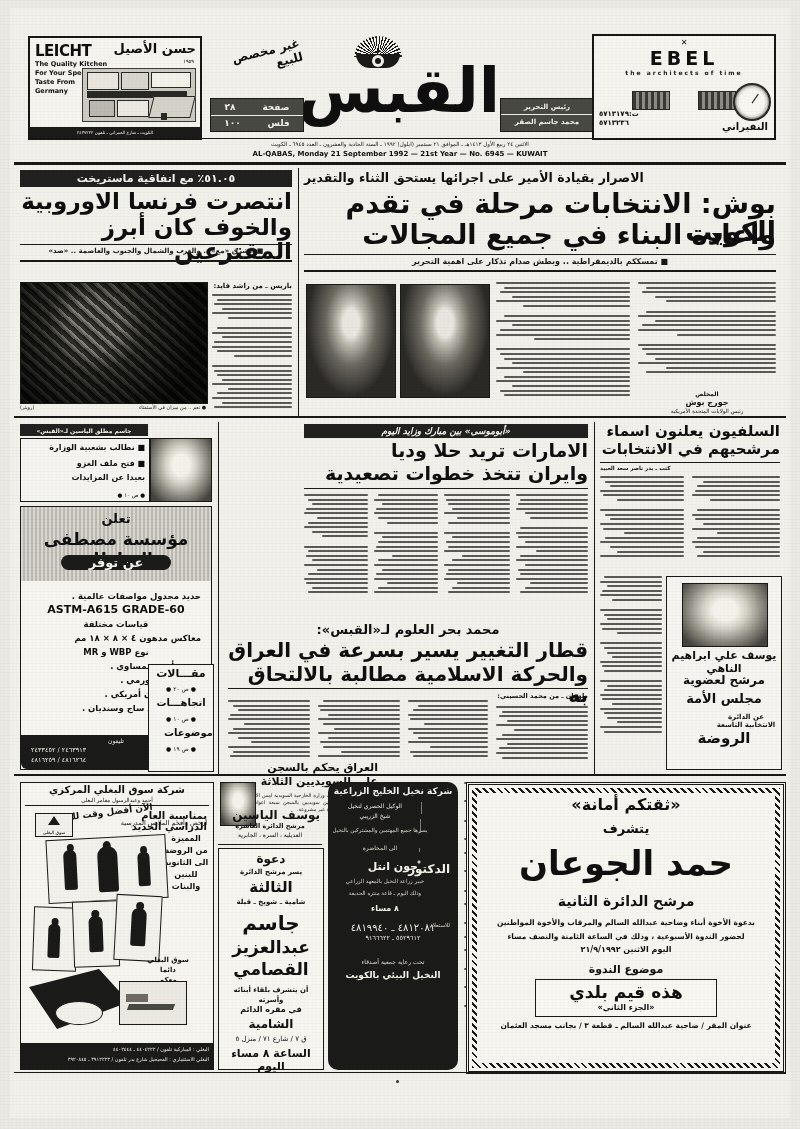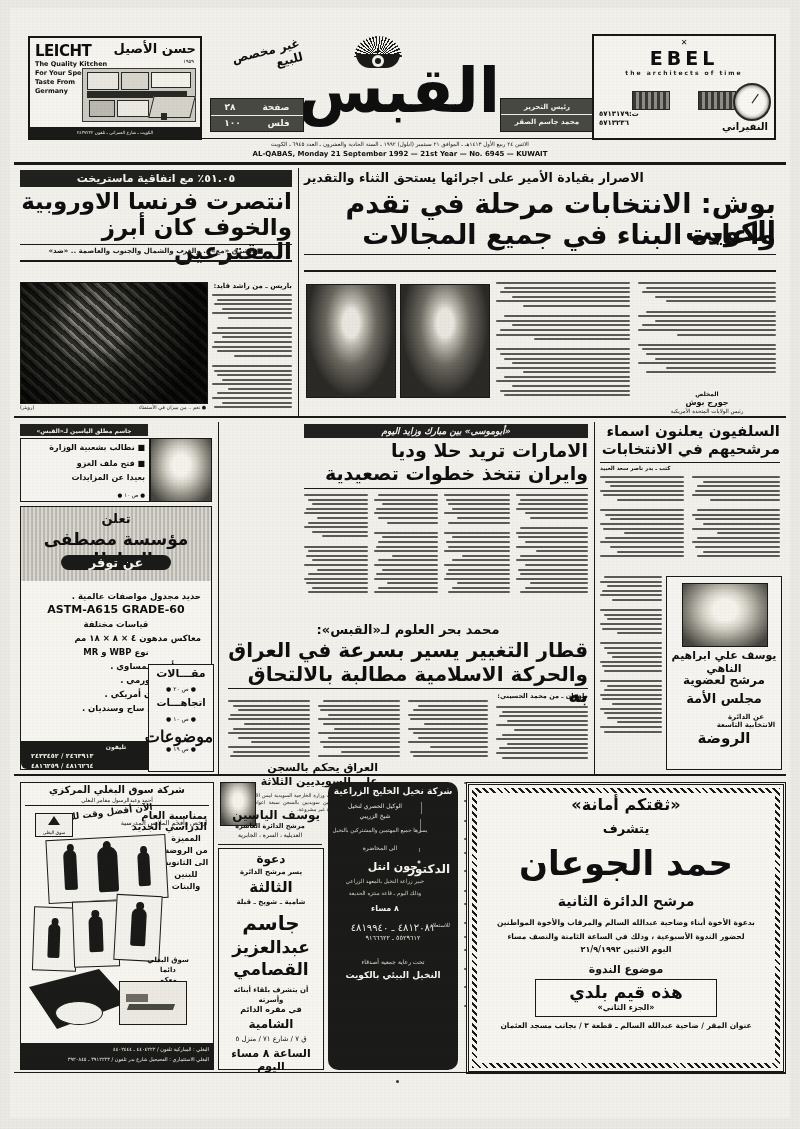--- a/index.html
+++ b/index.html
@@ -203,20 +203,21 @@
   <div class="abs hr" style="left:20px;top:244px;width:272px;height:1px;"></div>
   <div class="abs rtl subhead" style="left:20px;top:247px;width:272px;">■ الشرق «مع» .. والغرب والشمال والجنوب والعاصمة .. «ضد»</div>
   <div class="abs hr" style="left:20px;top:260px;width:272px;height:2px;"></div>
 
   <div class="abs vr" style="left:298px;top:168px;height:250px;"></div>
 
   <div class="abs rtl" style="left:304px;top:170px;width:472px;font-size:12.5px;font-weight:bold;color:#111;text-align:left;">الاصرار بقيادة الأمير على اجرائها يستحق الثناء والتقدير</div>
   <div class="abs rtl headline" style="left:304px;top:190px;width:472px;font-size:27px;">بوش: الانتخابات مرحلة في تقدم الكويت</div>
   <div class="abs rtl headline" style="left:304px;top:221px;width:472px;font-size:27px;letter-spacing:3px;">واعادة البناء في جميع المجالات</div>
   <div class="abs hr" style="left:304px;top:254px;width:472px;height:1px;"></div>
+  <div class="abs rtl subhead" style="left:304px;top:257px;width:472px;font-size:8px;letter-spacing:2px;">■ تمسككم بالديمقراطية .. وبطش صدام تذكار على اهمية التحرير</div>
   <div class="abs hr" style="left:304px;top:270px;width:472px;height:2px;"></div>
 
   <div class="abs photo" style="left:20px;top:282px;width:186px;height:120px;"></div>
   <div class="abs rtl cap" style="left:20px;top:404px;width:186px;">● نعم .. من ميزان في الأستفتاء</div>
   <div class="abs rtl cap" style="left:20px;top:404px;width:186px;text-align:left;">(رويتر)</div>
 
   <div class="abs rtl" style="left:212px;top:282px;width:80px;font-size:7px;font-weight:bold;color:#111;">باريس ـ من راشد فايد:</div>
   <div class="abs body-col" style="left:212px;top:294px;width:80px;height:122px;">
     <div class="ln s1"></div>
       <div class="ln s2"></div>
@@ -518,35 +519,35 @@
       <div class="ltr ctr" style="font-size:11px;letter-spacing:0;">ASTM-A615 GRADE-60</div>
       <div class="ctr">قياسات مختلفة</div>
       <div>معاكس مدهون ٤ × ٨ × ١٨ مم</div>
       <div class="ctr">نوع WBP و MR</div>
       <div>خشب أبيض نمساوي .</div>
       <div>خشب ساج بورمي .</div>
       <div>خشب سنديان أمريكي .</div>
       <div>ألواح معاكس ساج وسنديان .</div>
     </div>
 
-    <div class="abs ad-dark" style="left:0;right:0;bottom:0;height:28px;border-radius:0 0 6px 6px;font-weight:bold;">
+    <div class="abs ad-dark" style="left:0;right:0;bottom:0;height:34px;border-radius:0 0 6px 6px;">
       <div class="abs rtl ctr" style="left:0;right:0;top:2px;font-size:6px;">تليفون</div>
       <div class="abs rtl" style="right:6px;top:11px;font-size:6px;">مكتب :</div>
       <div class="abs rtl" style="right:6px;top:21px;font-size:6px;">مخزن :</div>
       <div class="abs ltr" style="left:10px;top:11px;font-size:6.5px;">٢٤٦٣٩١٣ / ٢٤٣٣٤٥٢</div>
       <div class="abs ltr" style="left:10px;top:21px;font-size:6.5px;">٤٨١٦٢٦٤ / ٤٨١٦٢٥٩</div>
     </div>
   </div>
 
   <div class="abs boxed" style="left:148px;top:664px;width:64px;height:106px;background:#f3f2ee;">
     <div class="abs rtl ctr arabicish" style="left:0;right:0;top:2px;font-size:11px;">مقـــالات</div>
     <div class="abs rtl ctr" style="left:0;right:0;top:20px;font-size:6px;color:#111;">● ص ٢٠ ●</div>
     <div class="abs rtl ctr arabicish" style="left:0;right:0;top:32px;font-size:10px;">اتجاهـــات</div>
     <div class="abs rtl ctr" style="left:0;right:0;top:50px;font-size:6px;color:#111;">● ص ١٠ ●</div>
-    <div class="abs rtl ctr arabicish" style="left:16px;right:0;top:62px;font-size:16px;font-family:Liberation Serif, serif;">موضوعات</div>
+    <div class="abs rtl ctr arabicish" style="left:16px;right:0;top:62px;font-size:10px;">موضوعات</div>
     <div class="abs rtl ctr" style="left:0;right:0;top:80px;font-size:6px;color:#111;">● ص ١٩ ●</div>
   </div>
 
   <div class="abs rtl" style="left:228px;top:622px;width:360px;font-size:13px;font-weight:bold;color:#111;text-align:center;">محمد بحر العلوم لـ«القبس»:</div>
   <div class="abs rtl headline" style="left:228px;top:640px;width:360px;font-size:20px;">قطار التغيير يسير بسرعة في العراق</div>
   <div class="abs rtl headline" style="left:228px;top:664px;width:360px;font-size:20px;">والحركة الاسلامية مطالبة بالالتحاق به</div>
   <div class="abs hr" style="left:228px;top:688px;width:360px;height:1px;"></div>
   <div class="abs rtl" style="left:496px;top:692px;width:92px;font-size:6.5px;font-weight:bold;color:#111;">طهران ـ من محمد الحسيني:</div>
   <div class="abs body-col" style="left:228px;top:700px;width:82px;height:70px;">
     <div class="ln s1"></div>

